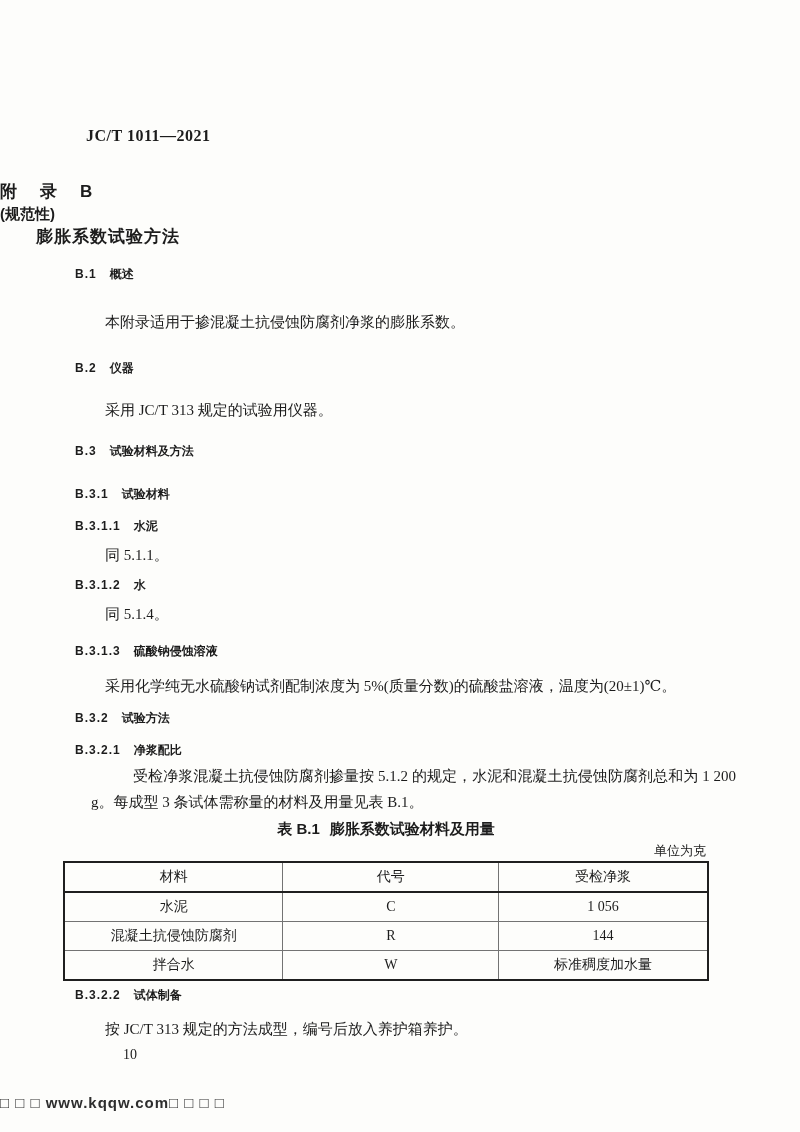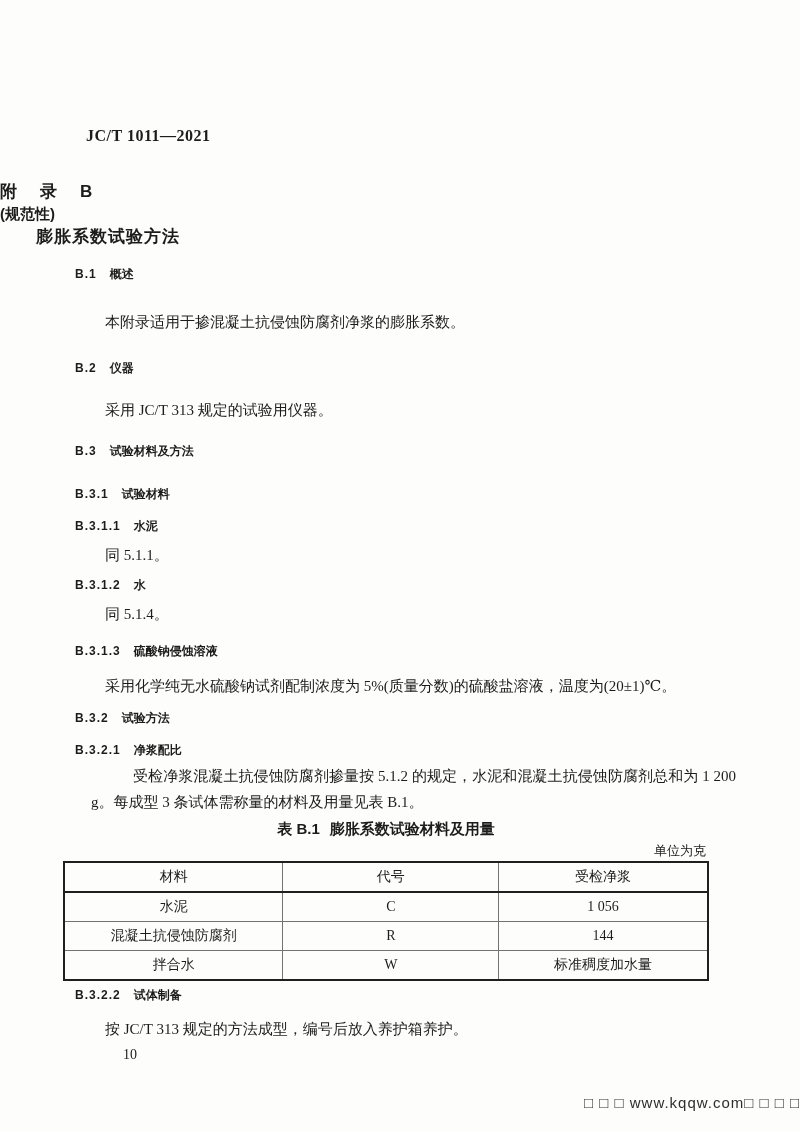--- a/index.html
+++ b/index.html
@@ -76,23 +76,23 @@
   table.data th { border-bottom:2px solid #1f1f1f; }
   .col-1 { width:34%; } .col-2 { width:33.5%; } .col-3 { width:32.5%; }
 
   .page-number {
     position:absolute; left:78px; top:1047px;
     font-size:14px;
     margin-left:45px;
   }
   .watermark {
     position:absolute; left:0; right:0; top:1094px;
-    text-align:right;
+    text-align:left;
     font-family:"Liberation Sans","DejaVu Sans",sans-serif;
-    font-size:15px; color:#2e2e2e; letter-spacing:1px;
+    font-size:15px; color:#2e2e2e; letter-spacing:1px;font-weight:bold;
   }
 </style>
 </head>
 <body>
 
 <div class="page">
 
   <div class="doc-header">JC/T 1011—2021</div>
 
   <div class="title-block">

